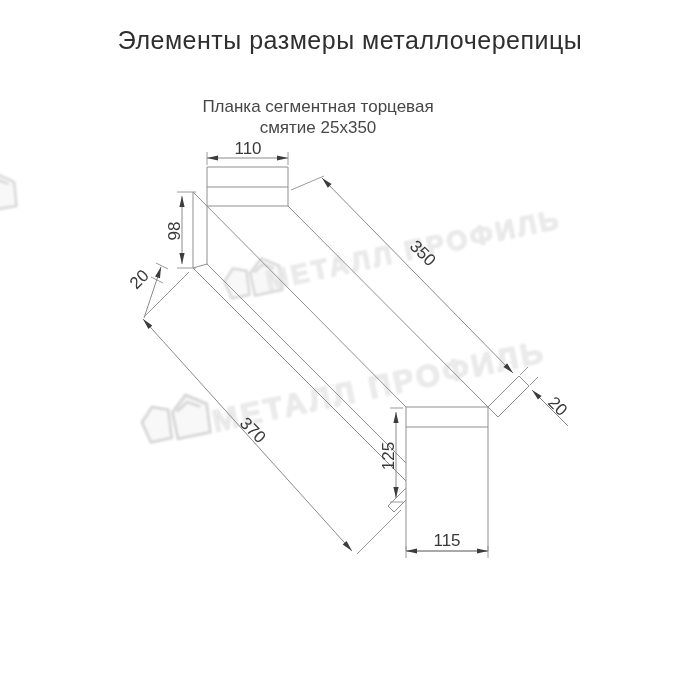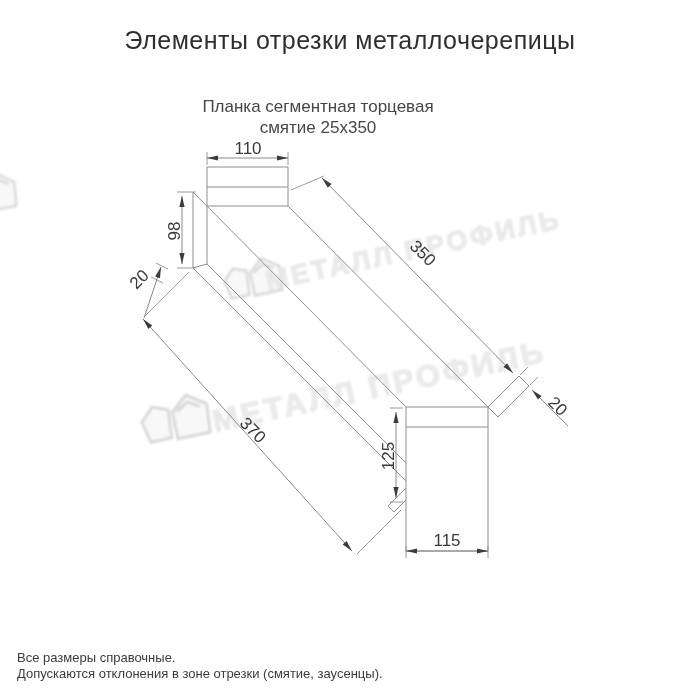--- a/index.html
+++ b/index.html
@@ -18,21 +18,21 @@
   .wm{filter:blur(1.3px);}
   .wmtxt{font-family:"Liberation Sans","DejaVu Sans",sans-serif;font-weight:bold;
          letter-spacing:3px;fill:#ececec;stroke:#dadada;stroke-width:.6;}
   .wmlogo{stroke:#d7d7d7;stroke-width:2.4;fill:#f8f8f8;}
 </style>
 </head>
 <body>
 
 <div id="page">
 
-  <h1 id="page-title">Элементы отрезки металлочерепицы</h1>
+  <h1 id="page-title">Элементы размеры металлочерепицы</h1>
 
   <div id="subtitle">
     <div>Планка сегментная торцевая</div>
     <div>смятие 25x350</div>
   </div>
 
   <svg id="drawing" width="700" height="700" viewBox="0 0 700 700">
 
     <defs>
       <marker id="arr" viewBox="-12 -4 13 8" markerWidth="13" markerHeight="8" refX="0" refY="0" orient="auto-start-reverse" markerUnits="userSpaceOnUse">
@@ -106,18 +106,14 @@
       <text class="dimtxt" x="174" y="231" text-anchor="middle" transform="rotate(-90 174 231)" dy=".35em">98</text>
       <text class="dimtxt" x="139" y="279" text-anchor="middle" transform="rotate(-45 139 279)" dy=".35em">20</text>
       <text class="dimtxt" x="423" y="253" text-anchor="middle" transform="rotate(45 423 253)" dy=".35em">350</text>
       <text class="dimtxt" x="558" y="406" text-anchor="middle" transform="rotate(45 558 406)" dy=".35em">20</text>
       <text class="dimtxt" x="253" y="430" text-anchor="middle" transform="rotate(45 253 430)" dy=".35em">370</text>
       <text class="dimtxt" x="388" y="456" text-anchor="middle" transform="rotate(-90 388 456)" dy=".35em">125</text>
       <text class="dimtxt" x="447" y="546" text-anchor="middle">115</text>
     </g>
   </svg>
 
-  <div id="footer">
-    <div>Все размеры справочные.</div>
-    <div>Допускаются отклонения в зоне отрезки (смятие, заусенцы).</div>
-  </div>
 
 </div>
 
 </body></html>

